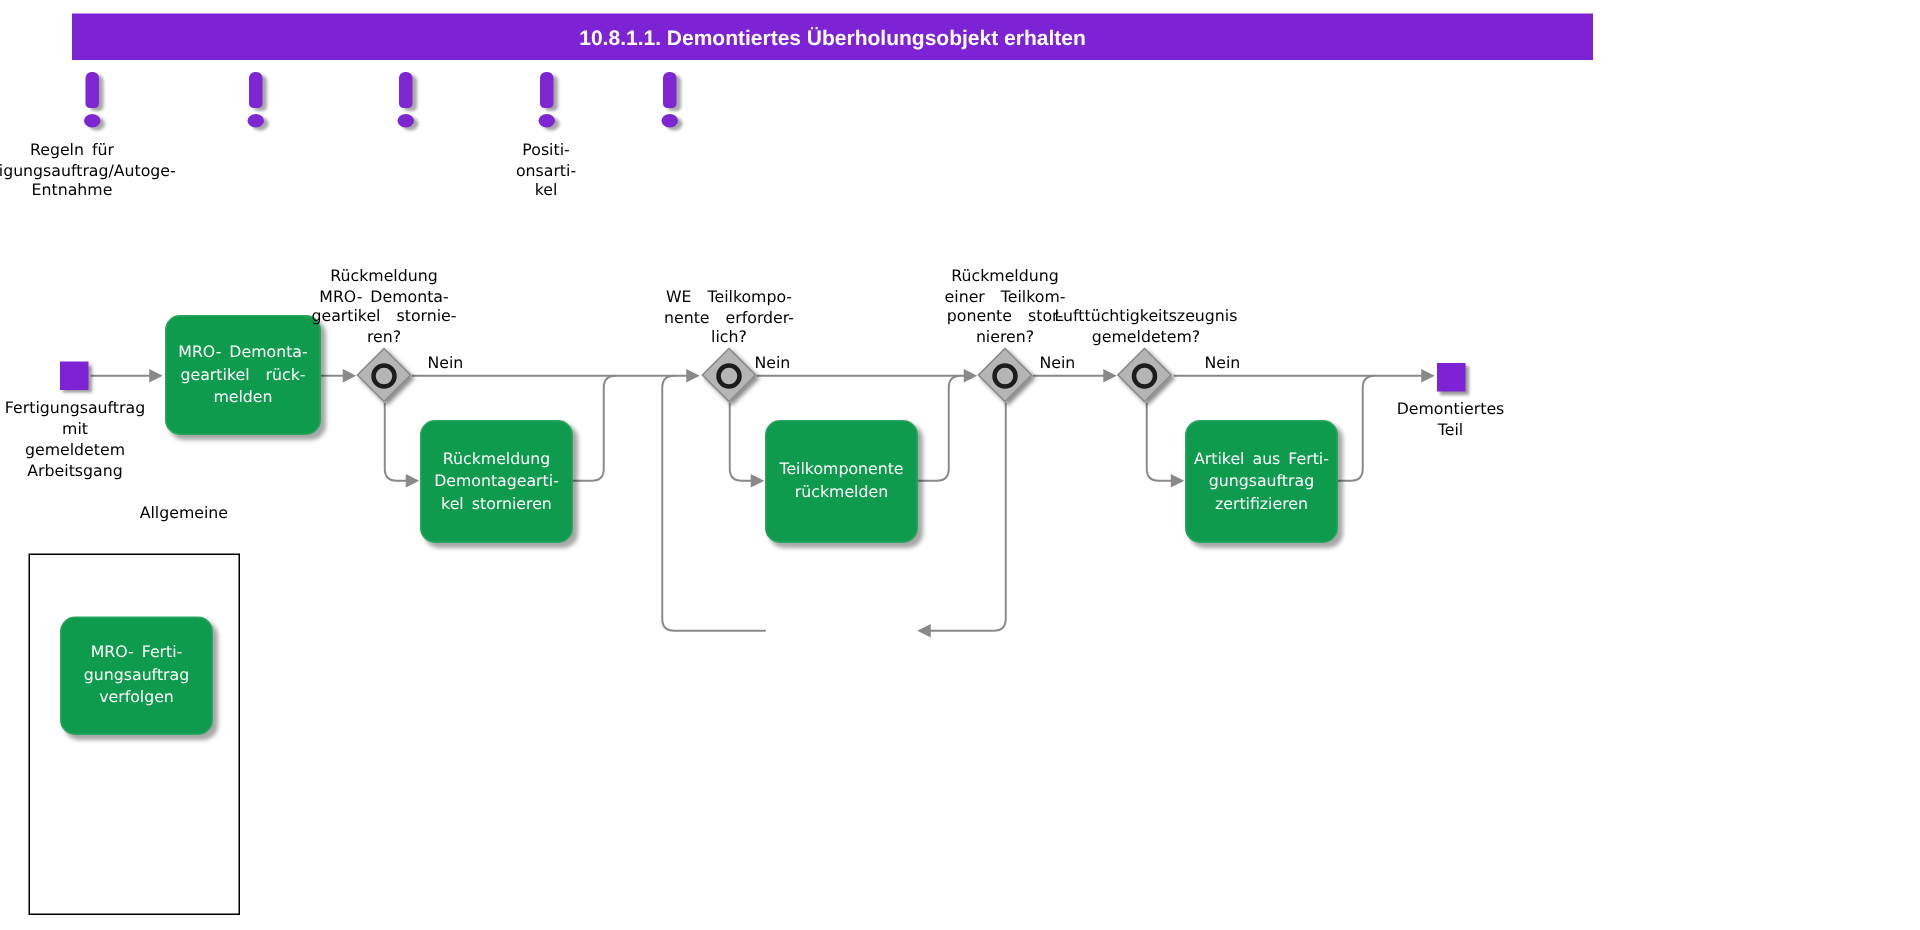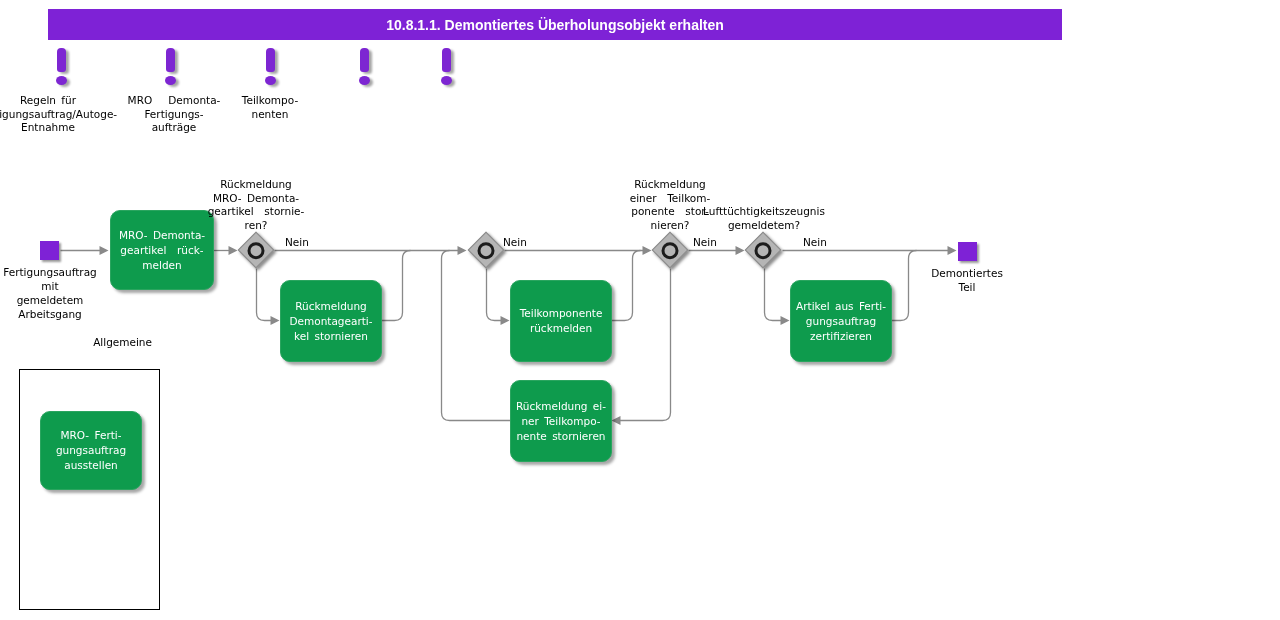--- a/index.html
+++ b/index.html
@@ -86,46 +86,41 @@
       <div class="dot"></div>
     </div>
   <div class="excl" style="left:441px;top:48px">
       <div class="bar"></div>
       <div class="dot"></div>
     </div>
 
   <div class="lbl" style="left:-27px;top:94px;width:150px">Regeln für
 Fertigungsauftrag/Autoge-
 Entnahme</div>
-  <div class="lbl" style="left:99px;top:94px;width:150px">MRO   Demonta-
-Fertigungs-
-aufträge</div>
-  <div class="lbl" style="left:195px;top:94px;width:150px">Teilkompo-
-nenten</div>
+  <div class="lbl" style="left:289px;top:94px;width:150px">Positi-
+onsarti-
+kel</div>
 
   <div class="event-square" style="left:40px;top:241px"></div>
   <div class="lbl ev" style="left:-5px;top:265px;width:110px">Fertigungsauftrag
 mit
 gemeldetem
 Arbeitsgang</div>
   <div class="event-square" style="left:958px;top:242px"></div>
   <div class="lbl ev" style="left:912px;top:266px;width:110px">Demontiertes
 Teil</div>
 
   <div class="task" style="left:110px;top:210px;width:102px;height:78px"><span>MRO- Demonta-
 geartikel  rück-
 melden</span></div>
   <div class="task" style="left:280px;top:280px;width:100px;height:80px"><span>Rückmeldung
 Demontagearti-
 kel stornieren</span></div>
   <div class="task" style="left:510px;top:280px;width:100px;height:80px"><span>Teilkomponente
 rückmelden</span></div>
-  <div class="task" style="left:510px;top:380px;width:100px;height:80px"><span>Rückmeldung ei-
-ner Teilkompo-
-nente stornieren</span></div>
   <div class="task" style="left:790px;top:280px;width:100px;height:80px"><span>Artikel aus Ferti-
 gungsauftrag
 zertifizieren</span></div>
 
   <div class="gw-wrap" style="left:243px;top:237px">
       <div class="gw">
         <div class="gw-circle"></div>
       </div>
     </div>
   <div class="gw-wrap" style="left:473px;top:237px">
@@ -141,32 +136,35 @@
   <div class="gw-wrap" style="left:750px;top:237px">
       <div class="gw">
         <div class="gw-circle"></div>
       </div>
     </div>
 
   <div class="lbl" style="left:186px;top:178px;width:140px">Rückmeldung
 MRO- Demonta-
 geartikel  stornie-
 ren?</div>
+  <div class="lbl" style="left:416px;top:192px;width:140px">WE  Teilkompo-
+nente  erforder-
+lich?</div>
   <div class="lbl" style="left:600px;top:178px;width:140px">Rückmeldung
 einer  Teilkom-
 ponente  stor-
 nieren?</div>
   <div class="lbl" style="left:664px;top:205px;width:200px">Lufttüchtigkeitszeugnis
 gemeldetem?</div>
 
   <div class="lbl" style="left:285px;top:236px">Nein</div>
   <div class="lbl" style="left:503px;top:236px">Nein</div>
   <div class="lbl" style="left:693px;top:236px">Nein</div>
   <div class="lbl" style="left:803px;top:236px">Nein</div>
 
   <div class="group-title lbl" style="word-spacing:2px">Allgemeine
 Aktivitäten</div>
   <div class="group-box"></div>
   <div class="task" style="left:40px;top:411px;width:100px;height:77px"><span>MRO- Ferti-
 gungsauftrag
-ausstellen</span></div>
+verfolgen</span></div>
 
 </div>
 
 </body></html>

